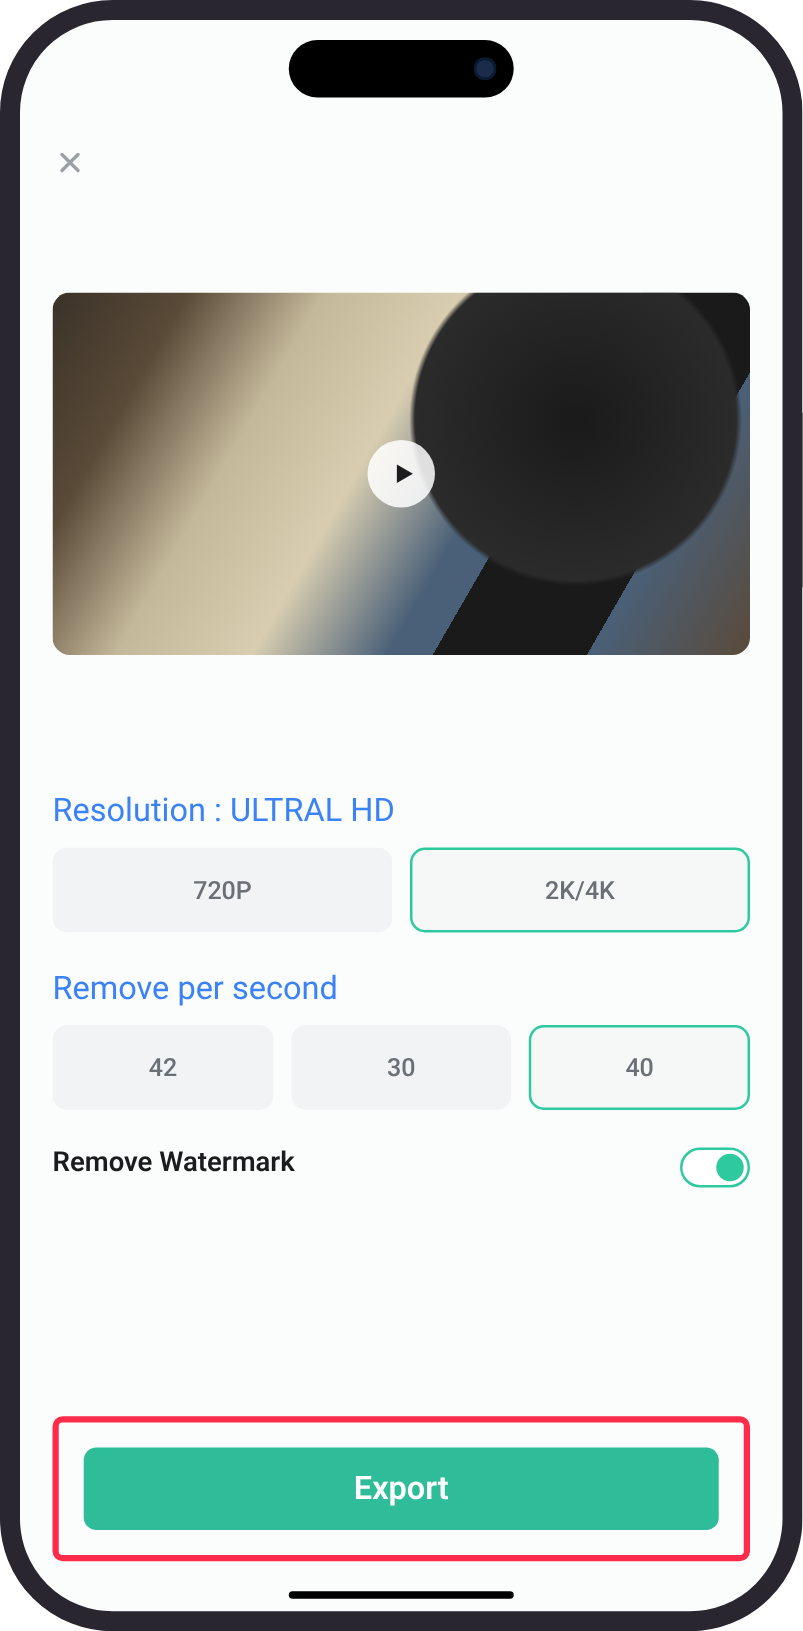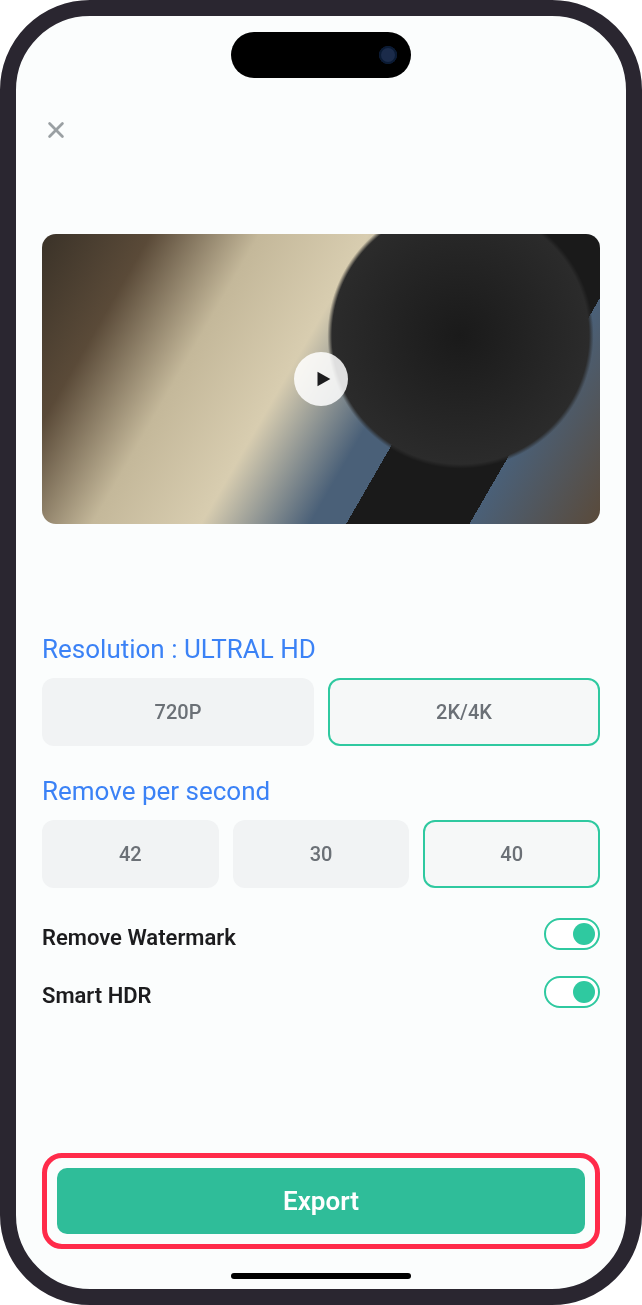--- a/index.html
+++ b/index.html
@@ -122,21 +122,21 @@
   }
   .opt.selected {
     border-color: #2fc9a0;
     background: #f6f8f8;
     text-align: right;
   }
   .fps-row .opt { font-size: 20px; }
 
   .toggle-row {
     display: flex;
-    align-items: flex-end;
+    align-items: flex-start;
     justify-content: space-between;
     margin-bottom: 26px;
   }
   .toggle-row .tlabel {
     font-size: 22px;
     font-weight: 600;
     color: #1c1c1e;
   }
   .toggle {
     width: 56px;
@@ -152,22 +152,22 @@
     right: 3px;
     width: 22px;
     height: 22px;
     border-radius: 50%;
     background: #2fc9a0;
   }
 
   .export-wrap {
     margin-top: auto;
     border: 5px solid #ff2b4a;
-    border-radius: 20px;
-    padding: 10px;
+    border-radius: 8px;
+    padding: 20px;
   }
   .export-btn {
     width: 100%;
     height: 66px;
     border-radius: 10px;
     background: #2fbd99;
     color: #fff;
     font-size: 26px;
     font-weight: 600;
     display: flex;
@@ -229,26 +229,20 @@
       <div class="opt selected">40</div>
     </div>
 
     <div class="toggle-row">
       <div class="tlabel">Remove Watermark</div>
       <div class="toggle">
         <div class="knob"></div>
       </div>
     </div>
 
-    <div class="toggle-row">
-      <div class="tlabel">Smart HDR</div>
-      <div class="toggle">
-        <div class="knob"></div>
-      </div>
-    </div>
 
     <div class="export-wrap">
       <div class="export-btn">Export</div>
     </div>
 
   </div>
 
   <div class="home-indicator"></div>
 </div>
 

